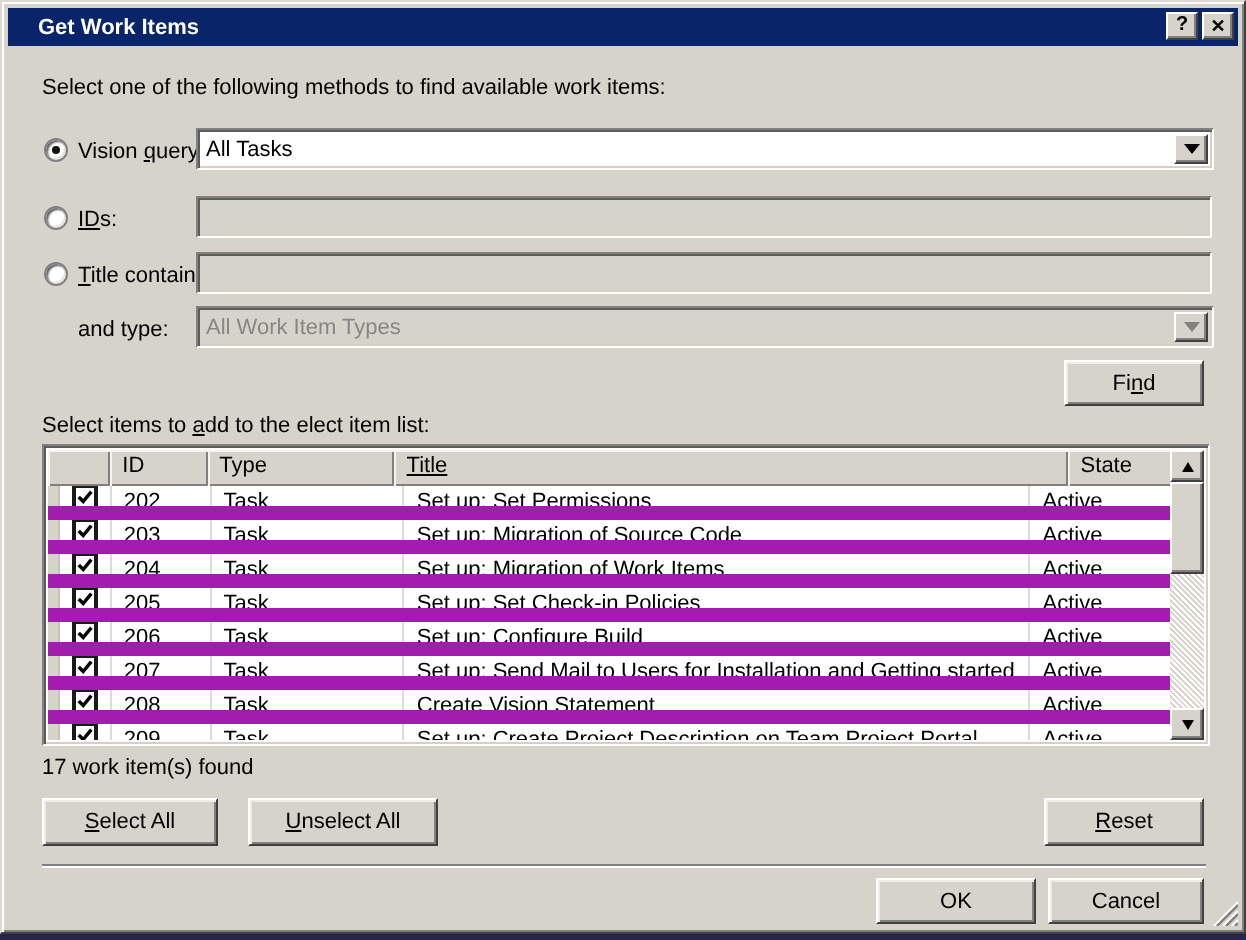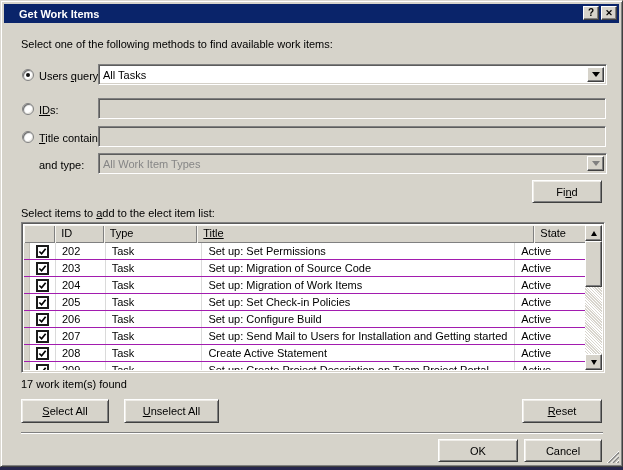--- a/index.html
+++ b/index.html
@@ -69,21 +69,21 @@
     position:absolute; left:20px; top:221px; width:584px; height:151px;
     background:var(--field-bg); overflow:hidden;
   }
   .grid-inner{position:absolute; left:2px; top:2px; right:2px; bottom:2px; overflow:hidden;}
   .grid-header{display:flex; height:18px; background:var(--face);}
   .h-cell{
     background:var(--face); padding:2px 4px 0 6px; overflow:hidden; white-space:nowrap;
     box-shadow: inset 1px 1px 0 #f6f4ef, inset -1px -1px 0 var(--shadow);
   }
   .grid-rows{position:absolute; left:0; top:18px; right:17px; bottom:0; overflow:hidden; background:#fff;}
-  .grid-row{display:flex; height:17px; border-bottom:1px solid #a21caf;}
+  .grid-row{display:flex; height:17px; border-bottom:7px solid #a21caf;}
   .cell{padding:2px 4px 0 6px; overflow:hidden; white-space:nowrap; border-right:1px solid #dadada; height:100%;}
   .c-margin{width:6px; padding:0; background:var(--face); border-right:1px solid #c4c1b9;}
   .c-check{width:26px; display:flex; align-items:center; justify-content:center; padding:0;}
   .c-id{width:50px;}
   .c-type{width:97px;}
   .c-title{width:314px;}
   .c-state{width:70px; border-right:none;}
   .h-margin{width:32px;}
   .h-id{width:50px;}
   .h-type{width:97px;}
@@ -120,21 +120,21 @@
       <div class="tb-btn"><span>?</span></div>
       <div class="tb-btn"><span style="font-size:9px;">✕</span></div>
     </div>
   </div>
 
   <div class="label" style="left:20px; top:37px;">Select one of the following methods to find available work items:</div>
 
   <div class="radio checked" style="left:21px; top:68px;">
       <span class="dot"></span>
     </div>
-  <div class="label" style="left:38px; top:69px;"><span>Users </span><span class="u">q</span><span>uery:</span></div>
+  <div class="label" style="left:38px; top:69px;"><span>Vision </span><span class="u">q</span><span>uery:</span></div>
   <div class="field sunken" style="left:97px; top:63px; width:509px; height:21px;">
     <span>All Tasks</span>
     <div class="combo-arrow">
         <span class="tri-down"></span>
       </div>
   </div>
 
   <div class="radio" style="left:21px; top:102px;"></div>
   <div class="label" style="left:38px; top:103px;"><span></span><span class="u">ID</span><span>s:</span></div>
   <div class="field sunken disabled" style="left:97px; top:97px; width:508px; height:21px;">
@@ -259,21 +259,21 @@
             <div class="cell c-margin"></div>
             <div class="cell c-check">
               <span class="cb">
                 <svg width="9" height="9" viewBox="0 0 10 10">
                   <polyline points="1.5,5 4,7.5 8.5,2" fill="none" stroke="#000" stroke-width="1.9"></polyline>
                 </svg>
               </span>
             </div>
             <div class="cell c-id">208</div>
             <div class="cell c-type">Task</div>
-            <div class="cell c-title">Create Active Statement</div>
+            <div class="cell c-title">Create Vision Statement</div>
             <div class="cell c-state">Active</div>
           </div>
           <div class="grid-row">
             <div class="cell c-margin"></div>
             <div class="cell c-check">
               <span class="cb">
                 <svg width="9" height="9" viewBox="0 0 10 10">
                   <polyline points="1.5,5 4,7.5 8.5,2" fill="none" stroke="#000" stroke-width="1.9"></polyline>
                 </svg>
               </span>

